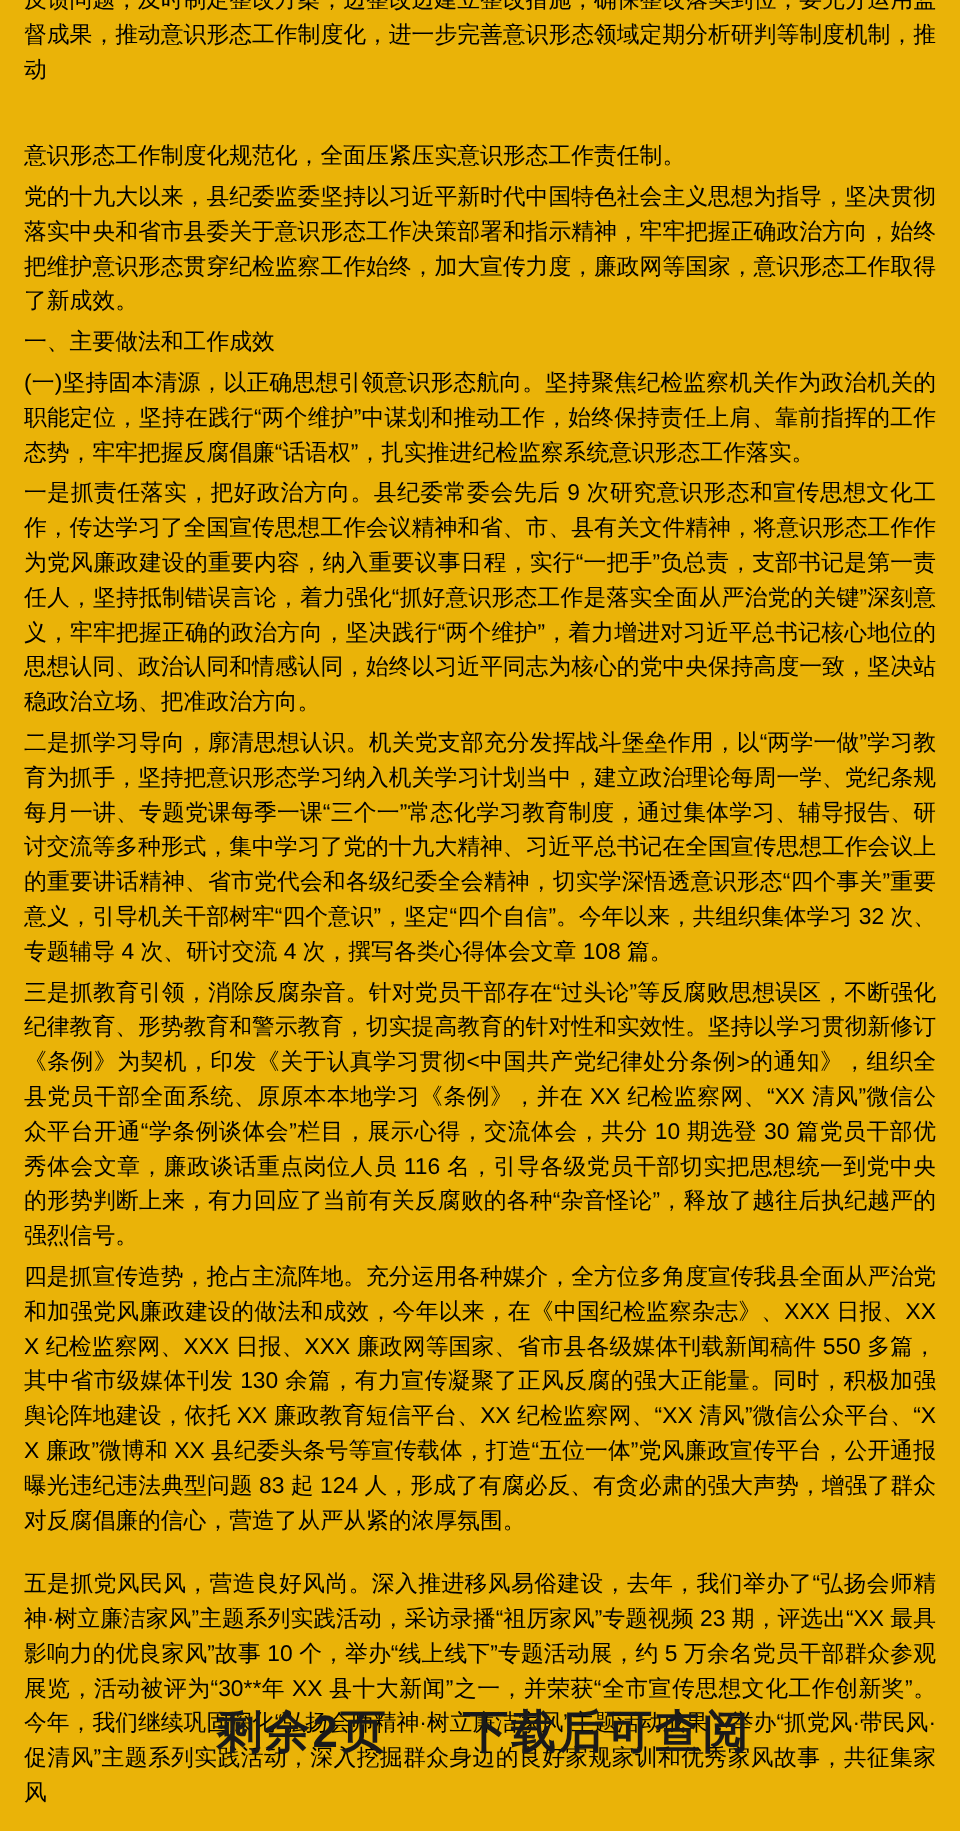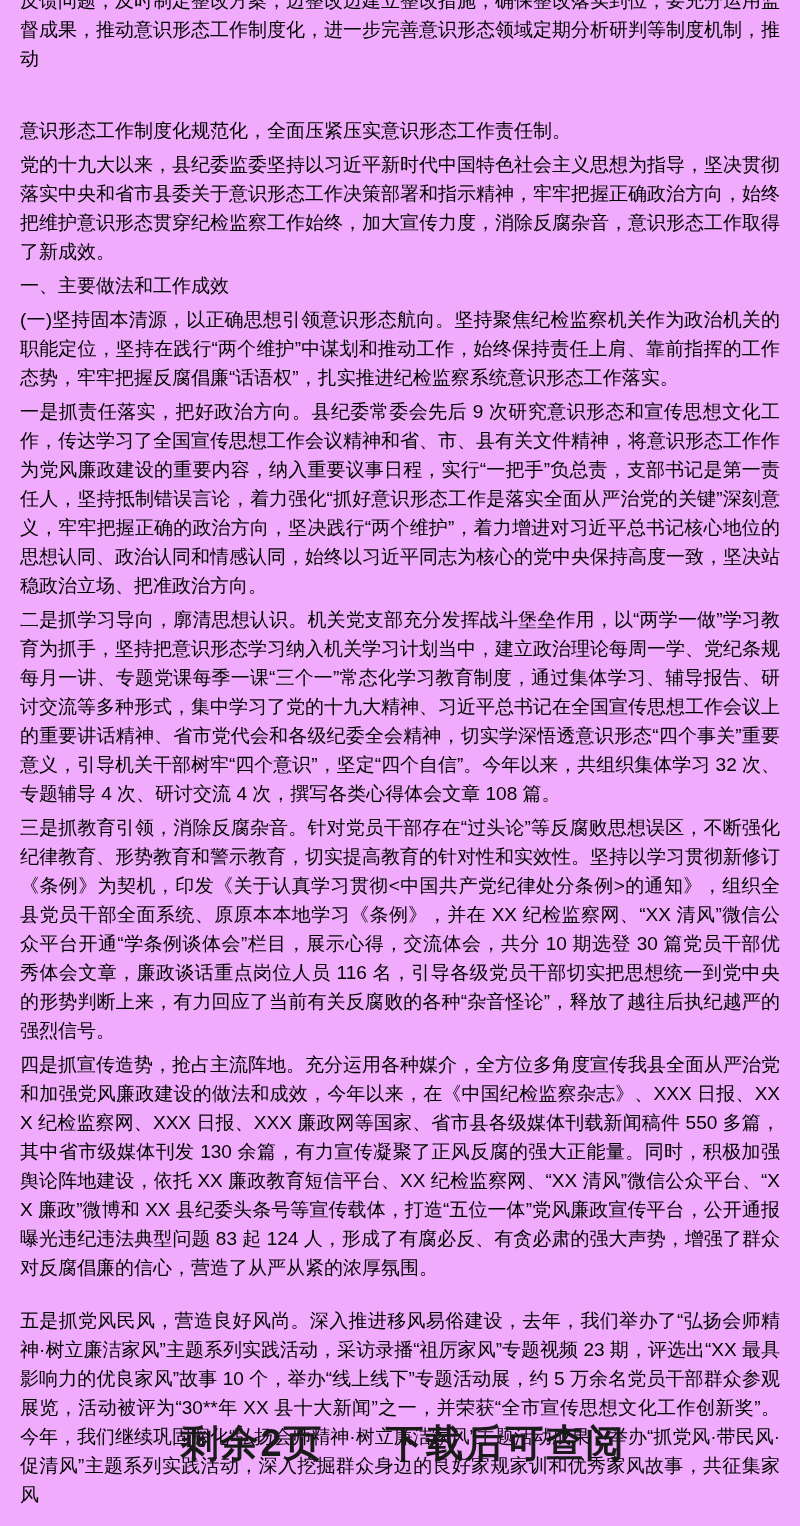--- a/index.html
+++ b/index.html
@@ -7,21 +7,21 @@
     padding: 0;
     background: #ffffff;
   }
   .page {
     position: relative;
     width: 800px;
     height: 1526px;
     overflow: hidden;
     box-sizing: border-box;
     padding: 0 20px;
-    background: #f0abfc;
+    background: #eab308;
     color: #000000;
     font-family: "Liberation Sans", "DejaVu Sans", sans-serif;
   }
   .para {
     font-size: 19px;
     line-height: 29px;
     text-align: justify;
     margin: 0 0 5px 0;
     word-break: break-all;
   }
@@ -61,21 +61,21 @@
 <body>
 
 <div class="page">
 
   <p class="para clipped-top">反馈问题，及时制定整改方案，边整改边建立整改措施，确保整改落实到位，要充分运用监督成果，推动意识形态工作制度化，进一步完善意识形态领域定期分析研判等制度机制，推动</p>
 
   <div class="big-gap"></div>
 
   <p class="para">意识形态工作制度化规范化，全面压紧压实意识形态工作责任制。</p>
 
-  <p class="para">党的十九大以来，县纪委监委坚持以习近平新时代中国特色社会主义思想为指导，坚决贯彻落实中央和省市县委关于意识形态工作决策部署和指示精神，牢牢把握正确政治方向，始终把维护意识形态贯穿纪检监察工作始终，加大宣传力度，消除反腐杂音，意识形态工作取得了新成效。</p>
+  <p class="para">党的十九大以来，县纪委监委坚持以习近平新时代中国特色社会主义思想为指导，坚决贯彻落实中央和省市县委关于意识形态工作决策部署和指示精神，牢牢把握正确政治方向，始终把维护意识形态贯穿纪检监察工作始终，加大宣传力度，廉政网等国家，意识形态工作取得了新成效。</p>
 
   <h2 class="section-heading">一、主要做法和工作成效</h2>
 
   <p class="para">(一)坚持固本清源，以正确思想引领意识形态航向。坚持聚焦纪检监察机关作为政治机关的职能定位，坚持在践行“两个维护”中谋划和推动工作，始终保持责任上肩、靠前指挥的工作态势，牢牢把握反腐倡廉“话语权”，扎实推进纪检监察系统意识形态工作落实。</p>
 
   <p class="para">一是抓责任落实，把好政治方向。县纪委常委会先后 9 次研究意识形态和宣传思想文化工作，传达学习了全国宣传思想工作会议精神和省、市、县有关文件精神，将意识形态工作作为党风廉政建设的重要内容，纳入重要议事日程，实行“一把手”负总责，支部书记是第一责任人，坚持抵制错误言论，着力强化“抓好意识形态工作是落实全面从严治党的关键”深刻意义，牢牢把握正确的政治方向，坚决践行“两个维护”，着力增进对习近平总书记核心地位的思想认同、政治认同和情感认同，始终以习近平同志为核心的党中央保持高度一致，坚决站稳政治立场、把准政治方向。</p>
 
   <p class="para">二是抓学习导向，廓清思想认识。机关党支部充分发挥战斗堡垒作用，以“两学一做”学习教育为抓手，坚持把意识形态学习纳入机关学习计划当中，建立政治理论每周一学、党纪条规每月一讲、专题党课每季一课“三个一”常态化学习教育制度，通过集体学习、辅导报告、研讨交流等多种形式，集中学习了党的十九大精神、习近平总书记在全国宣传思想工作会议上的重要讲话精神、省市党代会和各级纪委全会精神，切实学深悟透意识形态“四个事关”重要意义，引导机关干部树牢“四个意识”，坚定“四个自信”。今年以来，共组织集体学习 32 次、专题辅导 4 次、研讨交流 4 次，撰写各类心得体会文章 108 篇。</p>
 
   <p class="para">三是抓教育引领，消除反腐杂音。针对党员干部存在“过头论”等反腐败思想误区，不断强化纪律教育、形势教育和警示教育，切实提高教育的针对性和实效性。坚持以学习贯彻新修订《条例》为契机，印发《关于认真学习贯彻&lt;中国共产党纪律处分条例&gt;的通知》，组织全县党员干部全面系统、原原本本地学习《条例》，并在 XX 纪检监察网、“XX 清风”微信公众平台开通“学条例谈体会”栏目，展示心得，交流体会，共分 10 期选登 30 篇党员干部优秀体会文章，廉政谈话重点岗位人员 116 名，引导各级党员干部切实把思想统一到党中央的形势判断上来，有力回应了当前有关反腐败的各种“杂音怪论”，释放了越往后执纪越严的强烈信号。</p>

